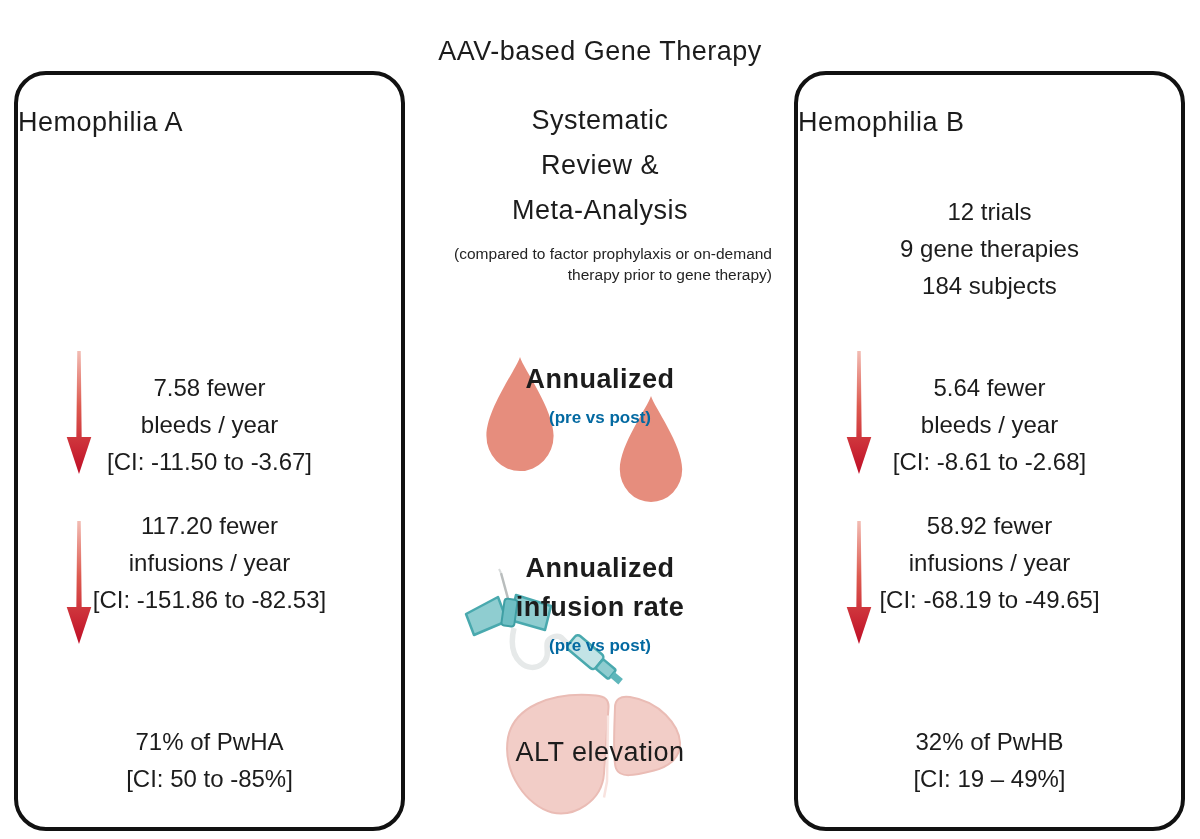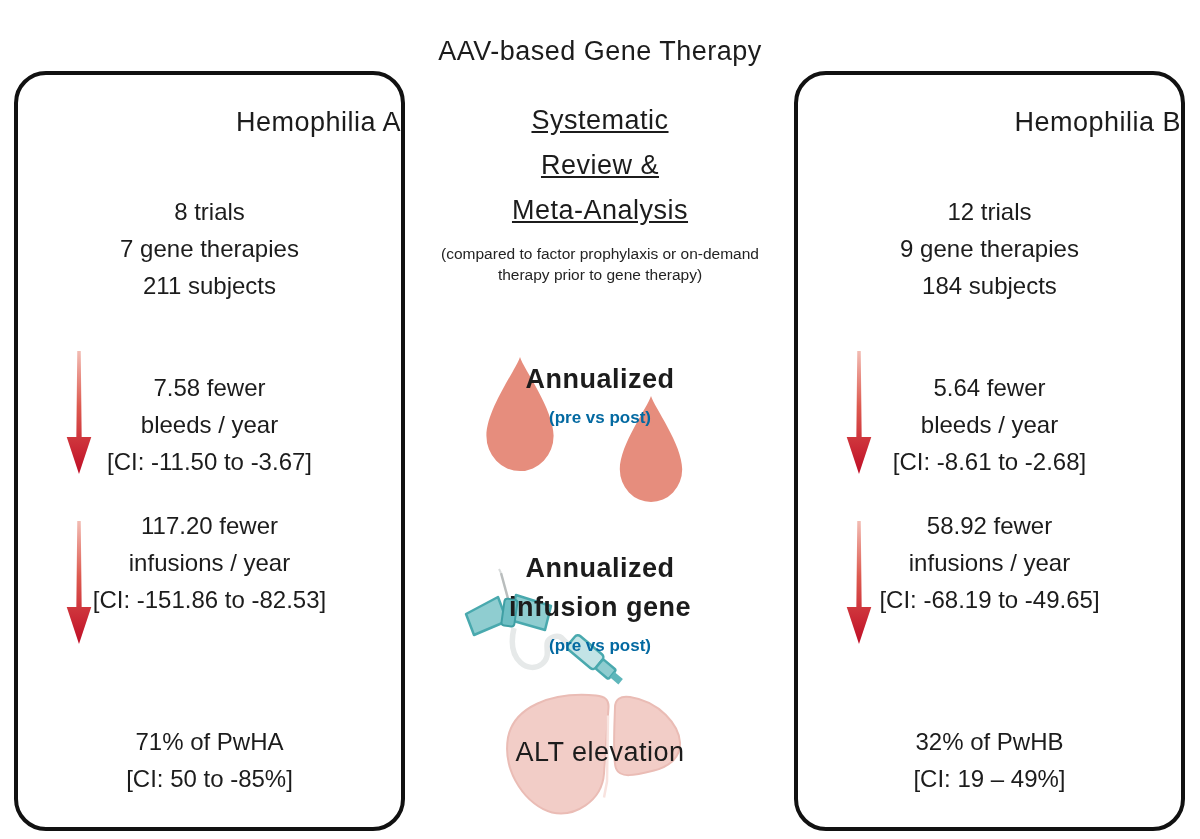--- a/index.html
+++ b/index.html
@@ -11,43 +11,43 @@
     position:absolute;top:14px;left:0;width:100%;text-align:center;
     font-size:27px;letter-spacing:.5px;margin-top:22px;
   }
   .panel{
     position:absolute;top:71px;width:383px;height:752px;
     border:4px solid #111111;border-radius:32px;background:#ffffff;
   }
   .panel.left{left:14px;}
   .panel.right{left:794px;}
   .panel-heading{
-    position:absolute;top:32px;left:0;width:100%;text-align:right;
+    position:absolute;top:32px;left:0;width:100%;text-align:left;
     font-size:27px;letter-spacing:.5px;
   }
   .stats{
     position:absolute;top:118px;left:0;width:100%;text-align:center;
     font-size:24px;line-height:37px;
   }
   .block{
     position:absolute;left:0;width:100%;text-align:center;
     font-size:24px;line-height:37px;
   }
   .block.bleeds{top:294px;}
   .block.infusions{top:432px;}
   .block.alt{top:648px;}
   .arrow{position:absolute;width:30px;height:128px;}
   .arrow.a1{left:46px;top:274px;}
   .arrow.a2{left:46px;top:444px;}
   .center-heading{
     position:absolute;top:98px;left:400px;width:400px;text-align:center;
-    font-size:27px;line-height:45px;letter-spacing:.5px;text-decoration:underline;
+    font-size:27px;line-height:45px;letter-spacing:.5px;
   }
   .center-subtitle{
-    position:absolute;top:243px;left:428px;width:344px;text-align:center;
+    position:absolute;top:243px;left:428px;width:344px;text-align:right;
     font-size:15.5px;line-height:21px;color:#242424;
   }
   .outcome-text{
     position:absolute;left:420px;width:360px;text-align:center;
     font-size:27px;line-height:39px;z-index:2;letter-spacing:.5px;font-weight:bold;
   }
   .outcome-text.bleeding{top:360px;}
   .outcome-text.infusion{top:549px;}
   .outcome-note{
     display:block;font-size:17px;line-height:17px;margin-top:10px;color:#0369a1;letter-spacing:0;
@@ -76,25 +76,20 @@
   </defs>
 </svg>
 
 <div class="page">
 
   <div class="title">AAV-based Gene Therapy</div>
 
   <section class="panel left">
     <div class="panel-heading">Hemophilia A</div>
 
-    <div class="stats">
-      <div>8 trials</div>
-      <div>7 gene therapies</div>
-      <div>211 subjects</div>
-    </div>
 
     <svg class="arrow a1" viewBox="0 0 28 125">
       <path d="M12.3 2 L15.7 2 L16.6 86 L26 86 L14 122 L2 86 L11.4 86 Z" fill="url(#arrowGrad)"></path>
     </svg>
     <div class="block bleeds">
       <div>7.58 fewer</div>
       <div>bleeds / year</div>
       <div>[CI: -11.50 to -3.67]</div>
     </div>
 
@@ -139,21 +134,21 @@
     <path d="M58 27 L93 38 L87 62 L52 52 Z" fill="#8fcdd0" stroke="#49a9ae" stroke-width="2.5" stroke-linejoin="round"></path>
     <rect x="45" y="31" width="13" height="27" rx="3" fill="#6fbfc4" stroke="#3f9fa4" stroke-width="2" transform="rotate(8 51 44)"></rect>
     <g transform="rotate(40 132 88)">
       <rect x="108" y="79" width="36" height="18" rx="4" fill="#c3e4e6" stroke="#49a9ae" stroke-width="2.5"></rect>
       <rect x="144" y="82" width="17" height="12" rx="2" fill="#8fcdd0" stroke="#49a9ae" stroke-width="2.5"></rect>
       <rect x="161" y="84.5" width="11" height="7" fill="#5fb7bb"></rect>
     </g>
   </svg>
   <div class="outcome-text infusion">
     <div>Annualized</div>
-    <div>infusion gene</div>
+    <div>infusion rate</div>
     <span class="outcome-note">(pre vs post)</span>
   </div>
 
   <svg class="liver" viewBox="0 0 180 135">
     <path d="M4 52 C10 22 46 6 92 10 C101 11 105 14 104.5 22 L100 88 C98 116 70 132 48 127 C24 121 -2 88 4 52 Z" fill="#f2cdc7" stroke="#eabcb5" stroke-width="2"></path>
     <path d="M111 22 C111 14 116 10 126 11.5 C156 16 175 40 176 57 C177 71 166 81 150 85 C130 90 116 93 112 83 C108.5 74 110.5 40 111 22 Z" fill="#f2cdc7" stroke="#eabcb5" stroke-width="2"></path>
     <path d="M104 30 L103 96 L100 112" stroke="#f8e3df" stroke-width="2.5" fill="none"></path>
   </svg>
   <div class="alt-label">ALT elevation</div>
 

